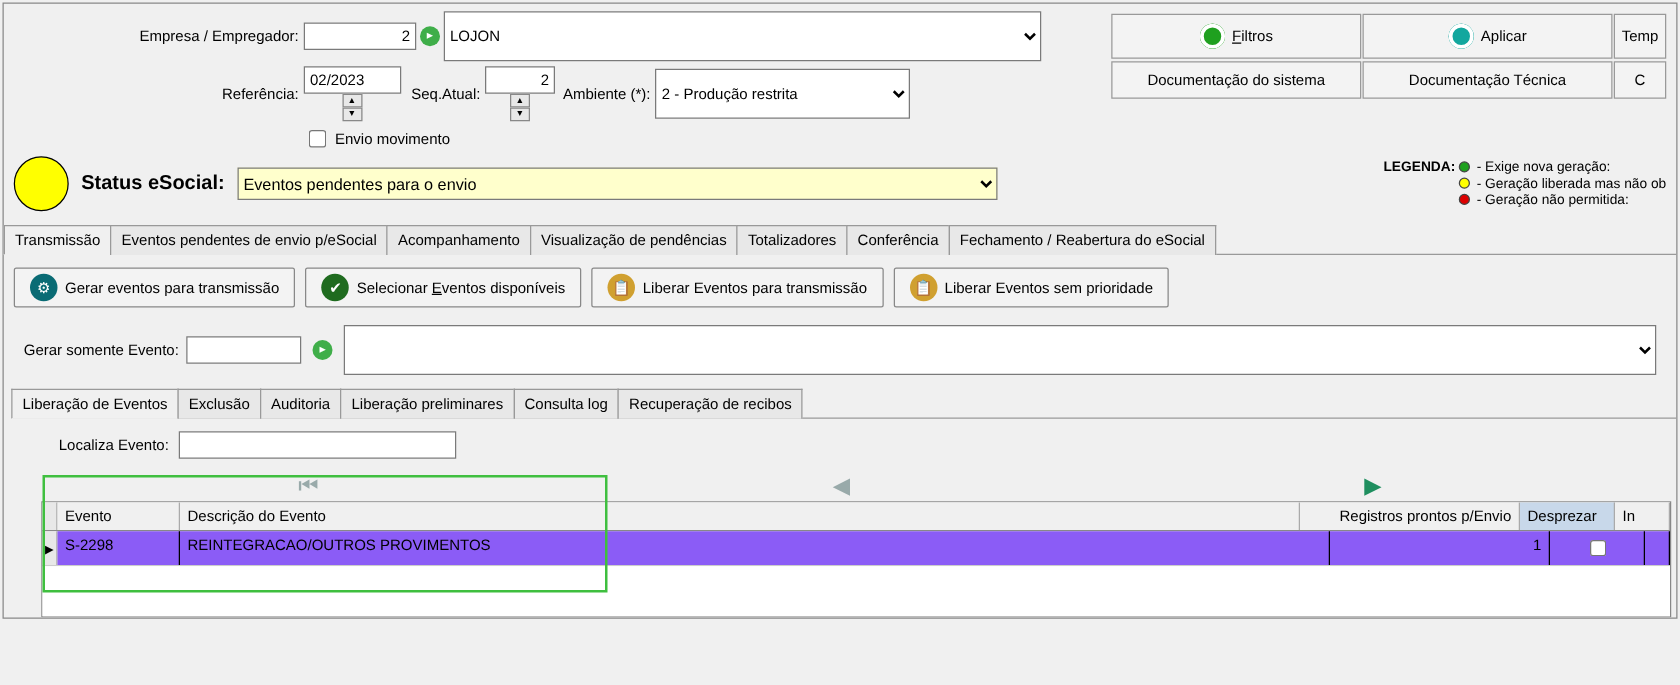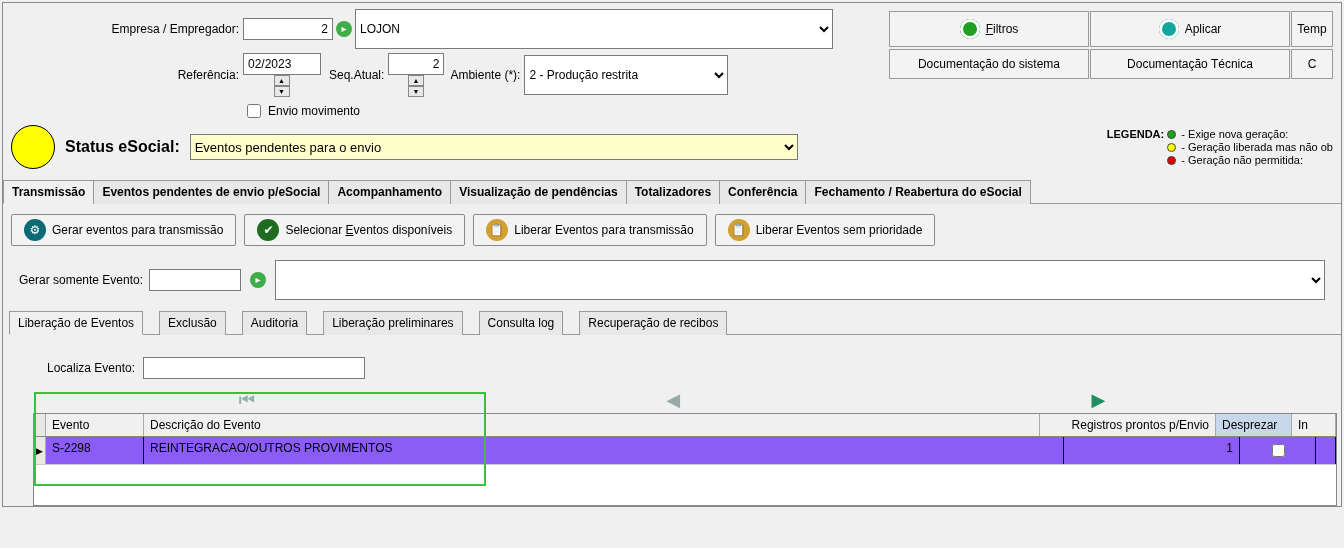--- a/index.html
+++ b/index.html
@@ -81,21 +81,20 @@
   }
   .legend-box { font-size:11px; margin-left:auto; line-height:13px; }
   .legend-box .dot { width:9px; height:9px; border-radius:50%; display:inline-block; border:1px solid #444; vertical-align:middle; margin-right:2px; }
   .dot-green { background:#1fa01f; }
   .dot-yellow { background:#ffff00; }
   .dot-red { background:#d00; }
   
   .tabs {
     display:flex; border-bottom:1px solid #999; margin-top:6px;
     font-size:12px;
-    font-weight:bold;
   }
   .tab {
     padding:4px 8px 4px 8px; border:1px solid #999; border-bottom:none;
     background:#e8e8e8; margin-right:-1px; cursor:pointer;
     position:relative; top:1px;
   }
   .tab.active { background:#f0f0f0; border-bottom:1px solid #f0f0f0; }
   
   .action-row { display:flex; gap:8px; padding:10px 8px; }
   .action-btn {
@@ -105,21 +104,21 @@
     font-size:12px;
   }
   .action-icon { width:22px; height:22px; border-radius:50%; display:inline-flex; align-items:center; justify-content:center; font-size:12px; color:#fff;}
   .ai-teal { background:#0a6b74; }
   .ai-green { background:#1f6b1f; }
   .ai-clip { background:#d0a030; }
   
   .gerar-row { display:flex; align-items:center; gap:6px; padding:4px 16px 10px 16px; }
   
   .subtabs {
-    display:flex; border-bottom:1px solid #999; margin:0 0 12px 6px; font-size:12px;gap:17px;
+    display:flex; border-bottom:1px solid #999; margin:0 0 0 6px; font-size:12px;
   }
   .subtab {
     padding:4px 8px; border:1px solid #999; border-bottom:none;
     background:#e8e8e8; margin-right:-1px; cursor:pointer; position:relative; top:1px;
   }
   .subtab.active { background:#f0f0f0; border-bottom:1px solid #f0f0f0; }
   
   .localiza-row { display:flex; align-items:center; gap:8px; padding:10px 16px 4px 44px; }
   
   .nav-arrows { display:flex; justify-content:space-around; padding:6px 30px 0 30px; align-items:center; }

